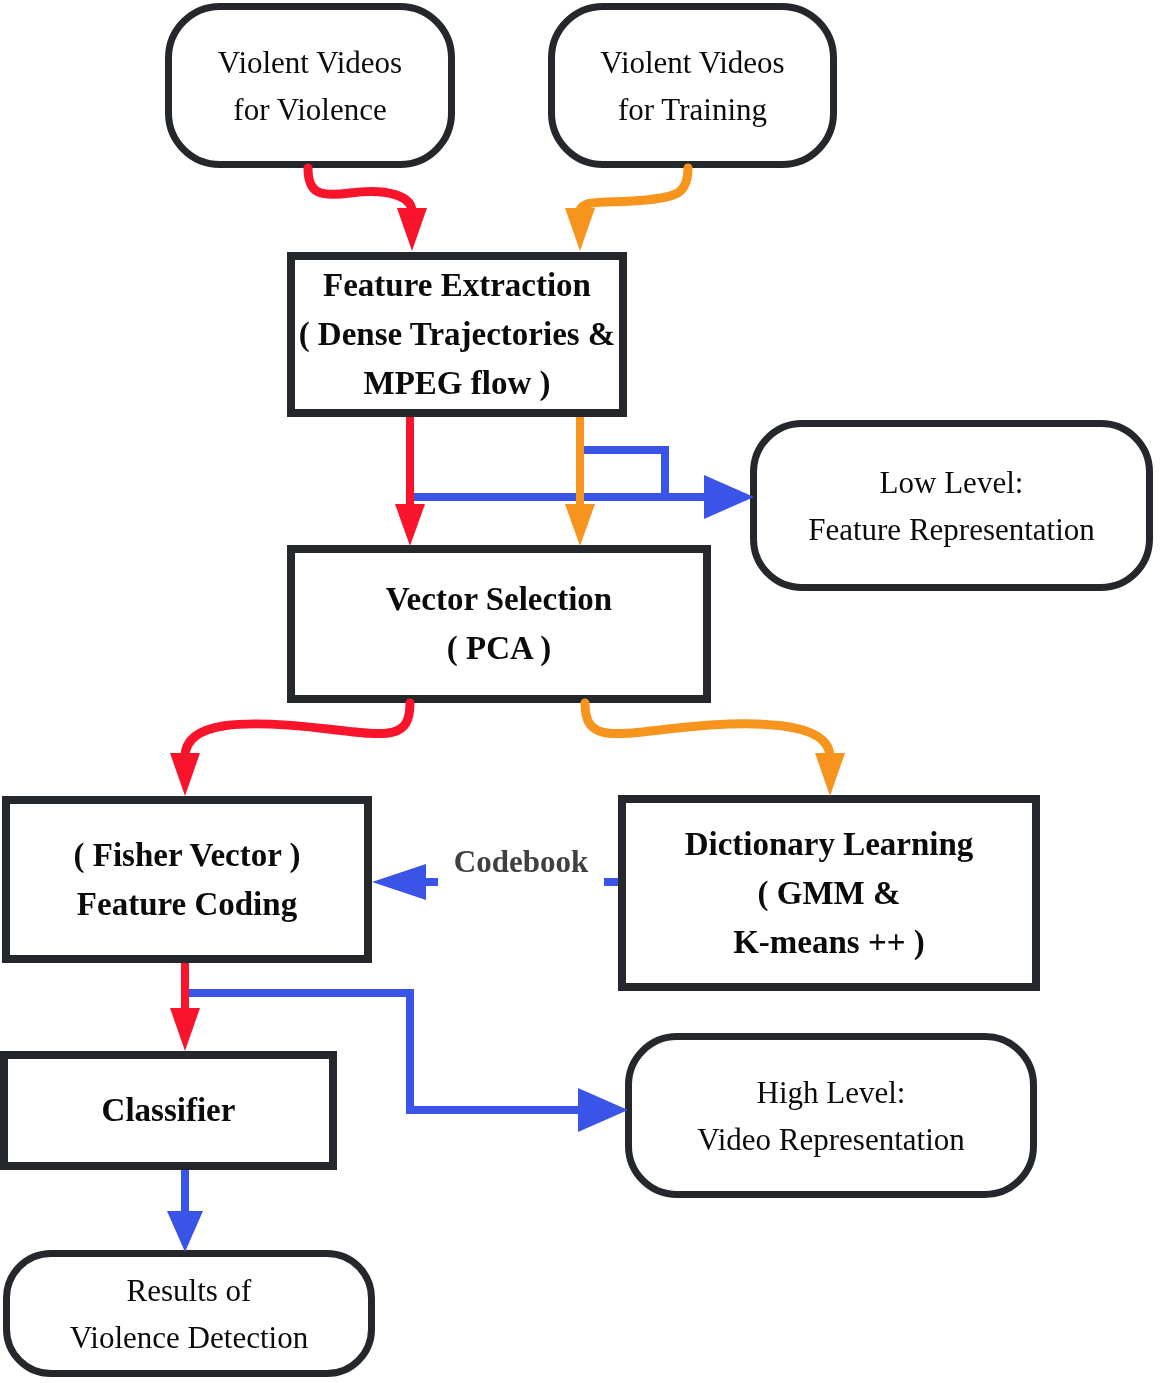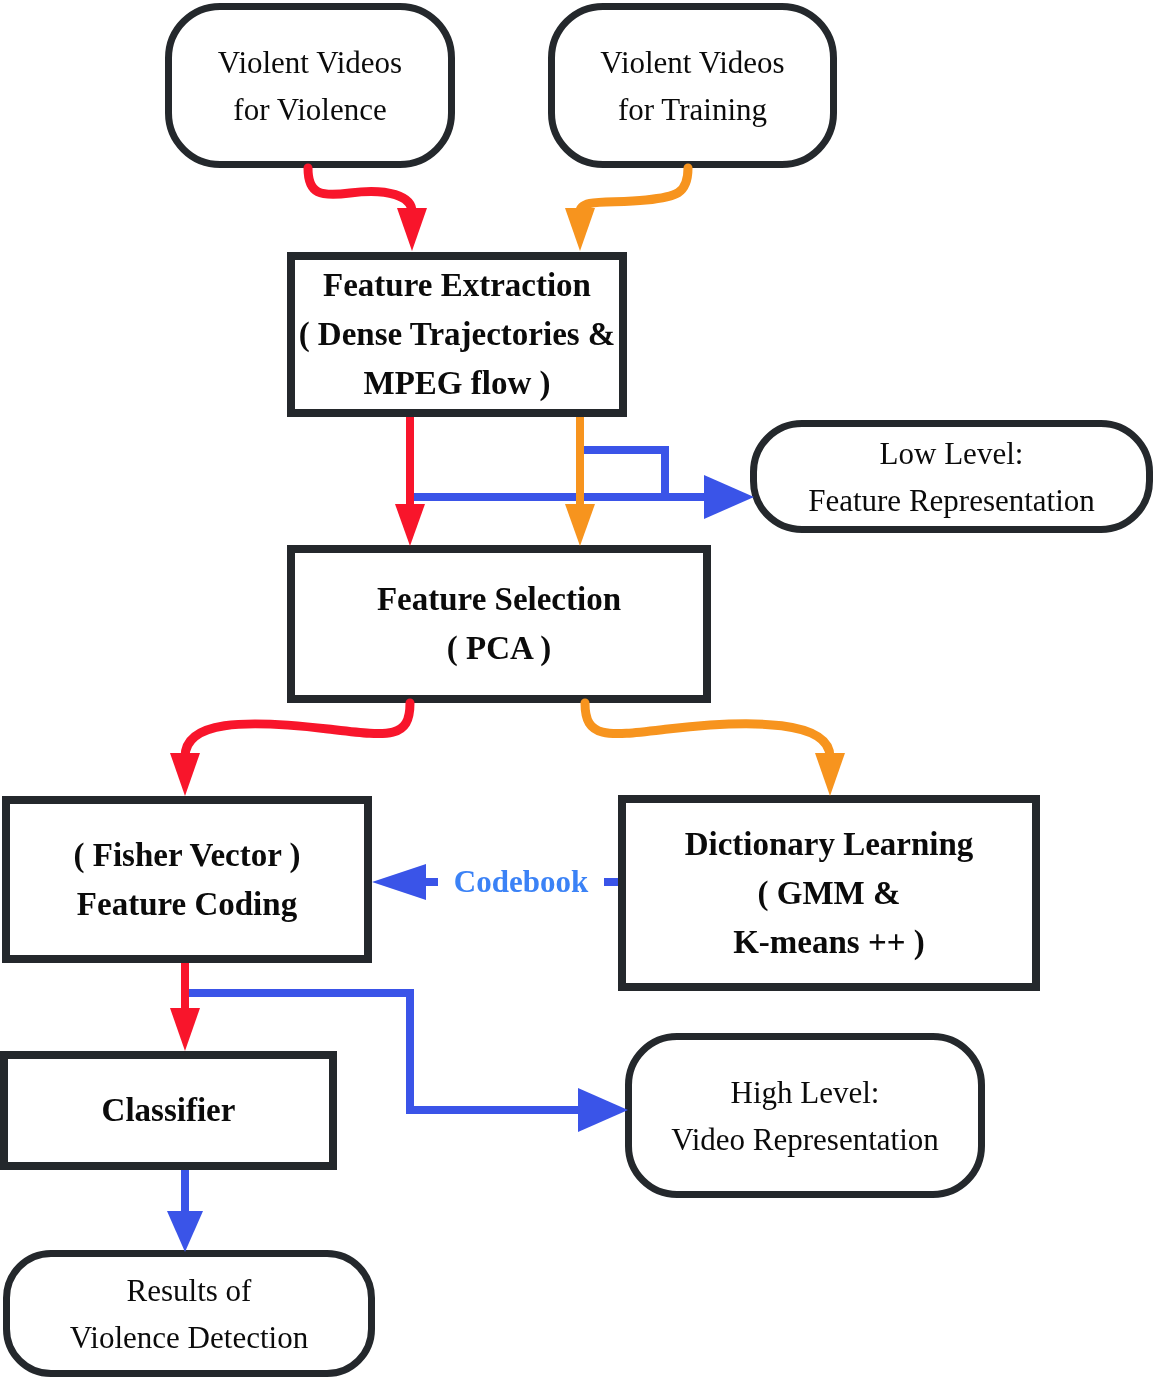--- a/index.html
+++ b/index.html
@@ -25,24 +25,24 @@
   }
   .rounded{
     border:7px solid var(--c-box-border,#24282C);
     border-radius:55px;
     font-size:31px;line-height:47px;
   }
   .rounded.small-r{border-radius:48px;}
   .node span{display:block;white-space:nowrap;}
   .codebook-label{
     position:absolute;z-index:6;
-    left:438px;top:858px;width:166px;height:48px;
+    left:438px;top:838px;width:166px;height:48px;
     background:#ffffff;
     display:flex;align-items:center;justify-content:center;
-    font-weight:bold;font-size:31px;color:#3b82f6;
+    font-weight:bold;font-size:31px;color:#404040;
   }
   
   .s-test {stroke:var(--c-testing-flow,#F8152B);}
   .f-test {fill:var(--c-testing-flow,#F8152B);}
   .s-train{stroke:var(--c-training-flow,#F7941E);}
   .f-train{fill:var(--c-training-flow,#F7941E);}
   .s-flow {stroke:var(--c-data-flow,#3A54E8);stroke-width:9;}
   .f-flow {fill:var(--c-data-flow,#3A54E8);}
   .edges path{fill:none;stroke-width:8;}
   .edges path.curve{stroke-width:9;stroke-linecap:round;}
@@ -106,43 +106,43 @@
   <div class="node rounded" style="left:165px;top:3px;width:290px;height:165px">
     <span>Violent Videos</span>
     <span>for Violence</span>
   </div>
 
   <div class="node rounded" style="left:548px;top:3px;width:289px;height:165px">
     <span>Violent Videos</span>
     <span>for Training</span>
   </div>
 
-  <div class="node rounded" style="left:750px;top:420px;width:403px;height:113px;border-radius:52px">
+  <div class="node rounded" style="left:750px;top:420px;width:403px;height:171px;border-radius:52px">
     <span>Low Level:</span>
     <span>Feature Representation</span>
   </div>
 
-  <div class="node rounded" style="left:625px;top:1033px;width:360px;height:165px;border-radius:52px">
+  <div class="node rounded" style="left:625px;top:1033px;width:412px;height:165px;border-radius:52px">
     <span>High Level:</span>
     <span>Video Representation</span>
   </div>
 
   <div class="node rounded small-r" style="left:3px;top:1250px;width:372px;height:127px">
     <span>Results of</span>
     <span>Violence Detection</span>
   </div>
 
   <div class="node rect" style="left:287px;top:252px;width:340px;height:165px">
     <span>Feature Extraction</span>
     <span>( Dense Trajectories &amp;</span>
     <span>MPEG flow )</span>
   </div>
 
   <div class="node rect" style="left:287px;top:545px;width:424px;height:158px">
-    <span>Feature Selection</span>
+    <span>Vector Selection</span>
     <span>( PCA )</span>
   </div>
 
   <div class="node rect" style="left:2px;top:796px;width:370px;height:167px">
     <span>( Fisher Vector )</span>
     <span>Feature Coding</span>
   </div>
 
   <div class="node rect" style="left:618px;top:795px;width:422px;height:196px">
     <span>Dictionary Learning</span>

